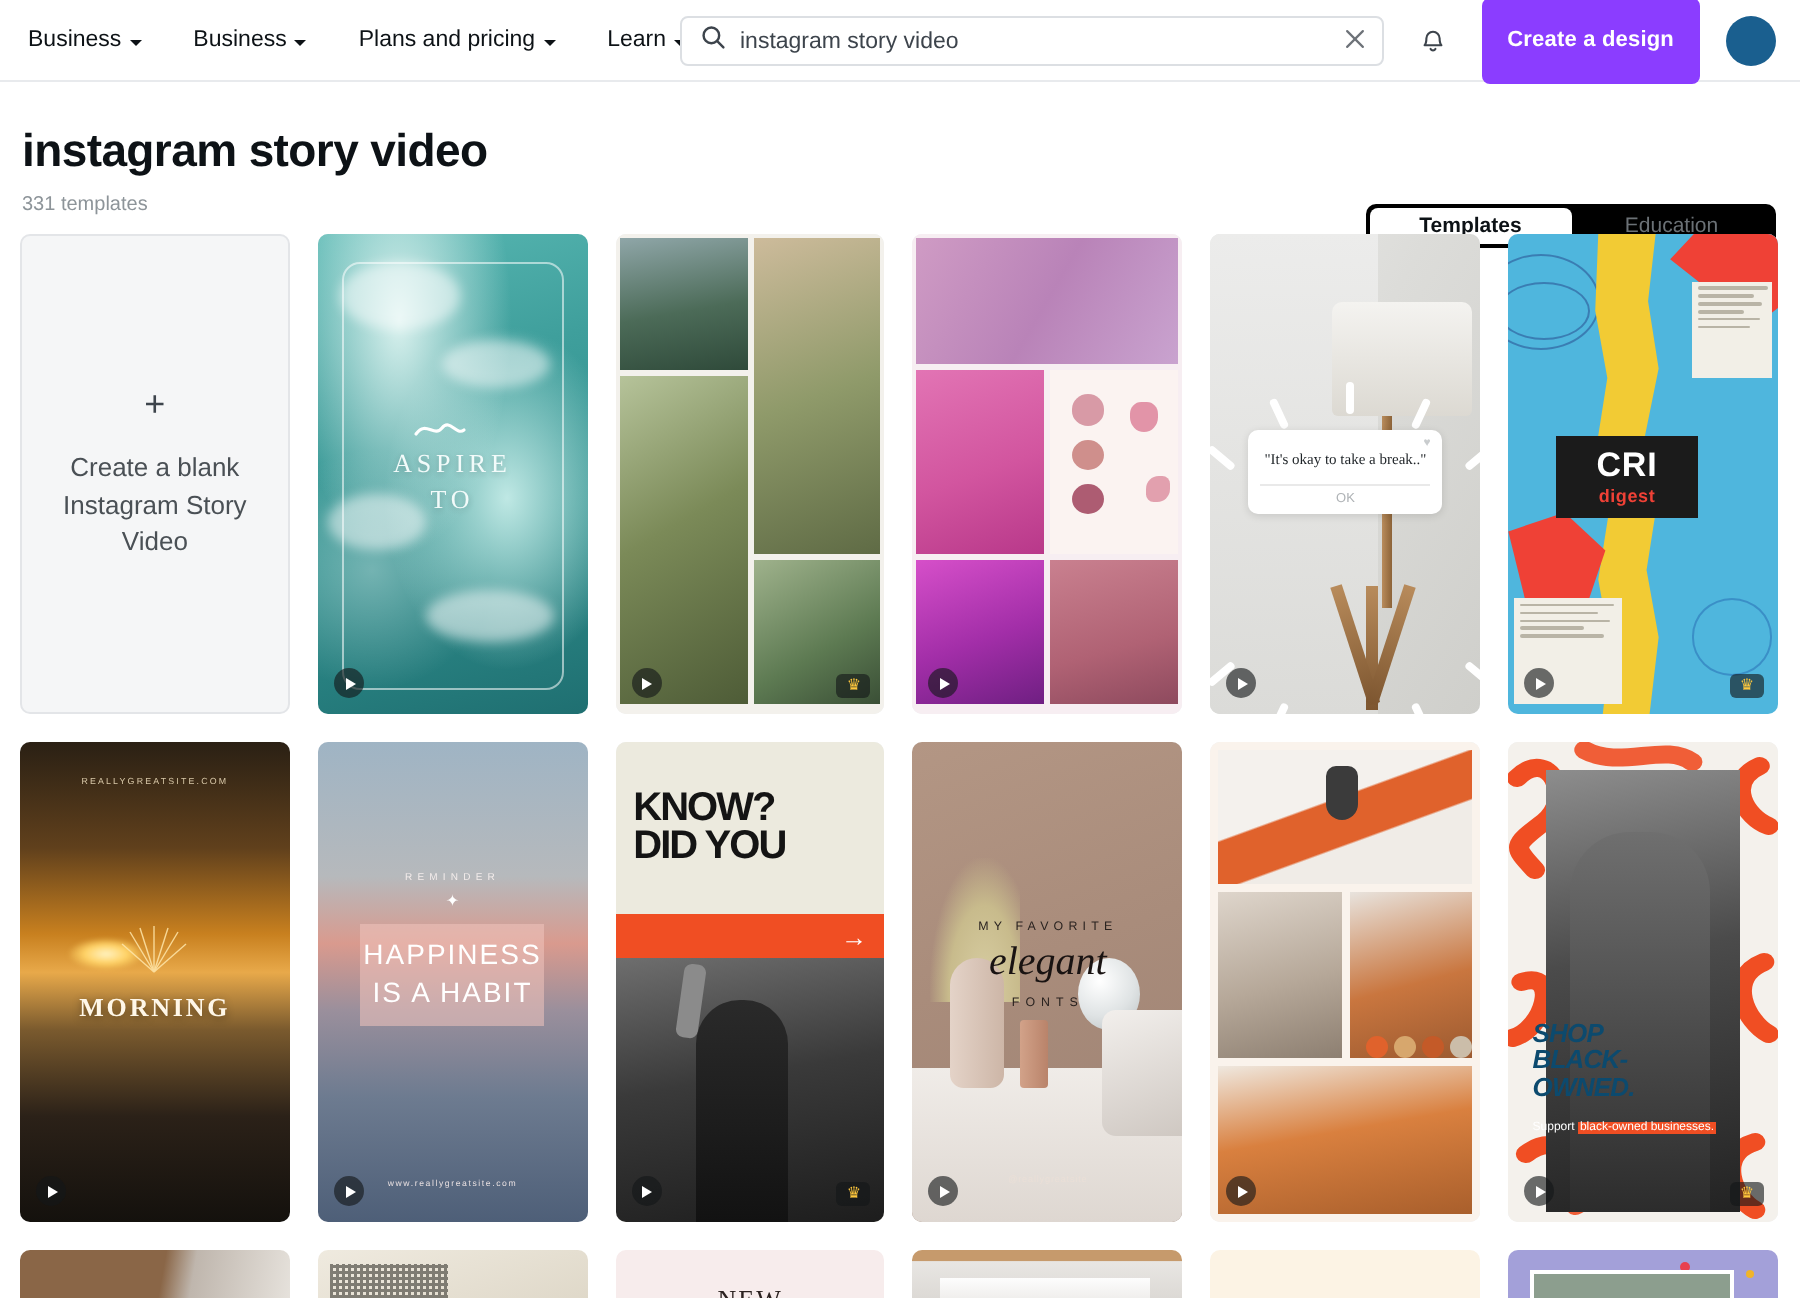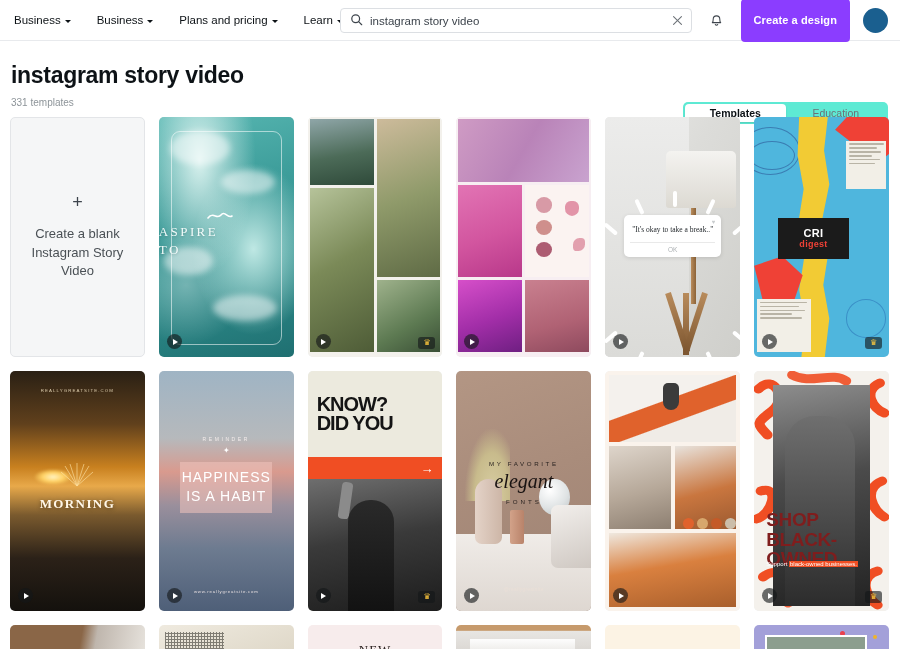--- a/index.html
+++ b/index.html
@@ -102,21 +102,21 @@
   }
   .tpl-count {
     margin-top: 9px;
     font-size: 10px;
     color: #8d9499;
   }
   .segmented {
     position: absolute;
     right: 12px; top: 61px;
     width: 205px; height: 22px;
-    background: #5eead4;
+    background: #000000;
     border-radius: 5px;
     display: flex;
     padding: 2px;
   }
   .seg {
     flex: 1;
     display: flex; align-items: center; justify-content: center;
     font-size: 10.5px;
     color: #6b7176;
     border-radius: 4px;
@@ -206,20 +206,21 @@
       radial-gradient(ellipse at 70% 55%, #bfe8e4 0%, rgba(191,232,228,0) 46%),
       radial-gradient(circle at 20% 70%, #ffffff55 0%, transparent 30%),
       linear-gradient(165deg, #58b7b2 0%, #3f9f9c 30%, #2f8f8d 62%, #1f6f71 100%); }
   .ocean-frame {
     position: absolute; inset: 14px 12px 12px 12px;
     border: 1px solid rgba(255,255,255,.55);
     border-radius: 9px;
   }
   .ocean-text {
     position: absolute; left: 0; right: 0; top: 44%;
+    text-align: center;
     color: #f2fbfa;
     font-family: "Liberation Serif", serif;
     font-size: 13px;
     letter-spacing: 2.4px;
     line-height: 1.45;
     text-shadow: 0 1px 3px rgba(0,0,0,.2);
   }
   .ocean-swoosh {
     position: absolute; left: 50%; top: 38%;
     transform: translateX(-50%);
@@ -285,21 +286,21 @@
   .torn-red-tr { position: absolute; right: 0; top: 0; width: 40%; height: 22%;
     background: #ef4136;
     clip-path: polygon(22% 0,100% 0,100% 70%,62% 100%,30% 48%,0 24%); }
   .torn-red-bl { position: absolute; left: 0; bottom: 20%; width: 36%; height: 22%;
     background: #ef4136;
     clip-path: polygon(0 18%,58% 0,100% 36%,78% 96%,22% 100%); }
   .torn-news { position: absolute; background: #f2efe7; }
   .torn-band { position: absolute; left: 18%; right: 30%; top: 42%; height: 17%;
     background: #1b1b1b; display: flex; flex-direction: column; justify-content: center;
     align-items: center; }
-  .torn-band .l1 { color: #fff; font-size: 11px; font-weight: bold; letter-spacing: .4px; }
+  .torn-band .l1 { color: #fff; font-size: 17px; font-weight: bold; letter-spacing: .4px; }
   .torn-band .l2 { color: #ef4136; font-size: 9px; font-weight: bold; letter-spacing: .3px; }
   .newsline { display: block; height: 1.5px; background: #b9b4a6; margin: 2.4px 3px; border-radius: 1px; }
   .scribble { position: absolute; border: 1px solid #2a4f8f; border-radius: 50%; opacity: .55; }
 
   
   .t-morning { background: linear-gradient(180deg,#2a2014 0%,#60401c 22%,#c8801f 40%,#e8a94a 48%,#7a5a2e 60%,#2b2118 78%,#14110d 100%); }
   .sun { position: absolute; left: 18%; top: 41%; width: 38px; height: 16px;
     background: radial-gradient(ellipse, #fff3c4 0%, #ffd266 40%, rgba(255,180,60,0) 72%);
     filter: blur(1px); }
   .morning-url { position: absolute; left: 0; right: 0; top: 7%; text-align: center;
@@ -378,22 +379,22 @@
     background: #3b3b3b; border-radius: 5px 5px 8px 8px; }
 
   
   .t-shop { background: #f4f1ec; }
   .shop-squig { position: absolute; inset: 0; }
   .shop-photo { position: absolute; left: 14%; right: 14%; top: 6%; bottom: 2%;
     background: linear-gradient(170deg,#8d8d8d,#4b4b4b 42%,#232323 100%); }
   .shop-person { position: absolute; left: 12%; right: 16%; top: 14%; bottom: 0;
     background: linear-gradient(180deg,#6f6f6f,#2c2c2c); border-radius: 30px 30px 0 0; }
   .shop-title { position: absolute; left: 9%; right: 9%; top: 58%;
-    font-size: 19px; font-weight: bold; color: #7f1d1d; line-height: 1.02;
-    letter-spacing: -.4px; z-index: 5; }
+    font-size: 13px; font-weight: bold; color: #0c4a6e; line-height: 1.02;
+    letter-spacing: -.4px; z-index: 5; font-style: italic; }
   .shop-sub { position: absolute; left: 9%; right: 9%; top: 79%;
     font-size: 6px; color: #fff; z-index: 5; }
   .shop-sub b { background: #f04e23; font-weight: normal; padding: 0 1px; }
 
   
   .card.clipped { height: 34px; }
   .b1 { background: linear-gradient(100deg,#8a6647 0%,#8a6647 52%,#bfb6ad 63%,#e7e3dd 100%); }
   .b2 { background: linear-gradient(160deg,#efeadf,#ddd6c6); position: relative; }
   .b2::after { content:""; position: absolute; left: 6px; top: 7px; width: 44%; height: 60%;
     background: repeating-linear-gradient(90deg,#5c5a52 0 1.5px, transparent 1.5px 3px),

